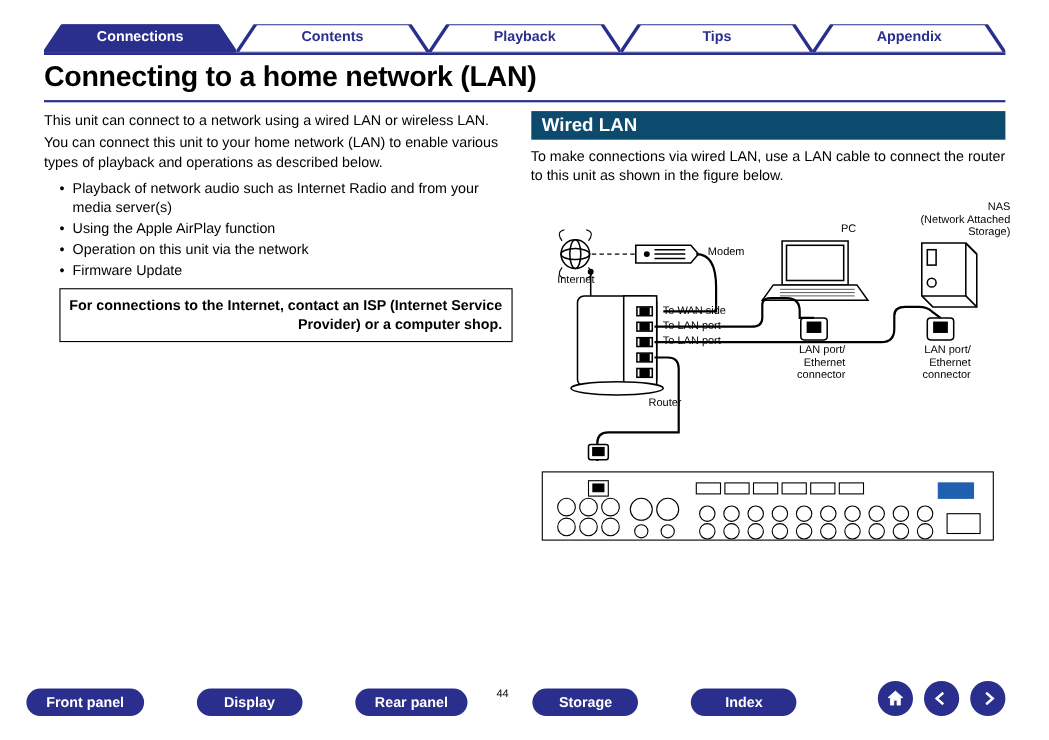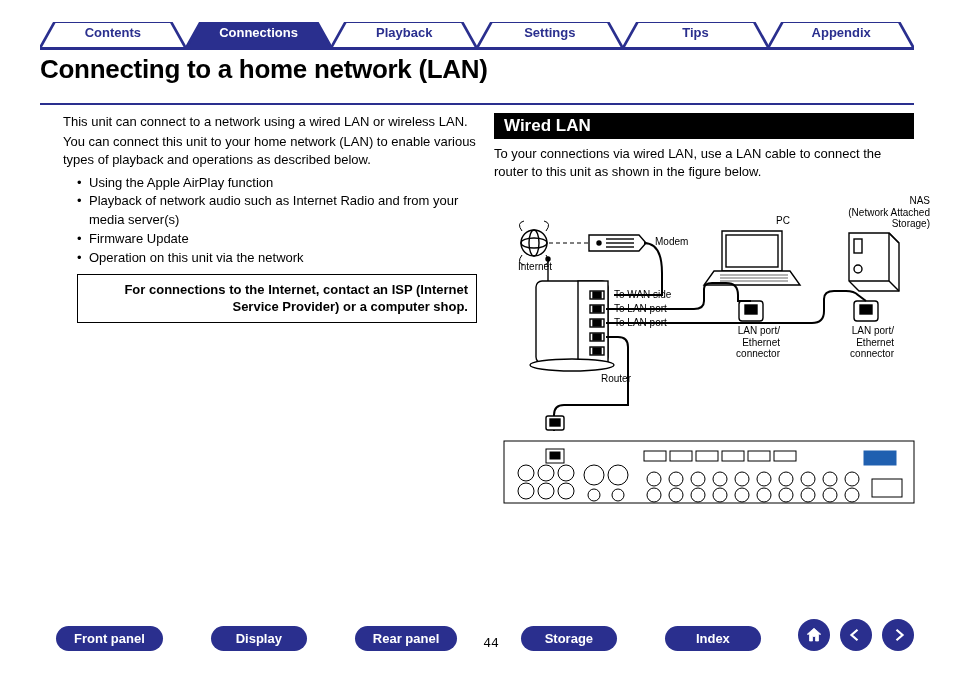--- a/index.html
+++ b/index.html
@@ -33,114 +33,108 @@
   .tab svg { position: absolute; top:0; left:0; width:100%; height:100%; }
   .tab span.label { position: relative; z-index: 2; }
   .tab.active span.label { color: #fff; }
   
   h1 {
     margin: 4px 40px 0 40px;
     font-size: 26px;
     font-weight: bold;
     letter-spacing: -0.3px;
     border-bottom: 2px solid #2a2f8e;
-    padding-bottom: 18px;
+    padding-bottom: 6px;
   }
   .columns {
     display: flex;
-    margin: 8px 40px 0 63px;
+    margin: 8px 40px 0 40px;
     gap: 11px;
   }
   .col { flex: 1; }
   .col p { line-height: 1.4; margin-bottom: 2px; }
   ul.bullets { list-style: none; margin: 4px 0 6px 14px; }
   ul.bullets li { position: relative; padding-left: 12px; line-height: 1.45; }
   ul.bullets li::before {
     content: "•"; position: absolute; left: 0; top: 0;
   }
   .note-box {
     border: 1px solid #000;
     padding: 6px 8px;
     margin: 6px 6px 0 14px;
     font-weight: bold;
     line-height: 1.35;
     text-align: right;
   }
   .section-bar {
-    background: #000000;
+    background: #0c4a6e;
     color: #fff;
     font-weight: bold;
     font-size: 17px;
     padding: 3px 10px;
     margin-bottom: 6px;
   }
   .diagram-wrap { position: relative; width: 100%; height: 330px; }
   .diagram-label { position:absolute; font-size:10px; text-align:right; line-height:1.15; }
   
   .bottom {
     position: absolute;
     bottom: 22px;
-    left: 56px;
+    left: 24px;
     right: 40px;
     display: flex;
-    align-items: flex-end;
+    align-items: flex-start;
     margin-top: 35px;
   }
   .pill {
     display: inline-block;
     background: #2a2f8e;
     color: #fff;
     font-weight: bold;
     font-size: 13px;
     padding: 5px 18px;
     border-radius: 14px;
     margin-right: 48px;
     cursor: pointer;
     min-width: 96px;
     text-align: center;
   }
-  .page-num { font-size: 13px; margin: 0 22px 0 -22px; font-family: Liberation Mono, monospace; }
+  .page-num { font-size: 10px; margin: 0 22px 0 -22px; }
   .nav-icons {
     position:absolute; right:0; bottom:0;
     display:flex; gap:10px; align-items:center;
   }
   .circle-btn {
     width: 32px; height: 32px; border-radius: 50%;
     background: #2a2f8e; display:flex; align-items:center; justify-content:center;
     cursor: pointer;
   }
   .circle-btn svg { width: 18px; height:18px; fill:#fff; stroke:#fff; }
 </style>
 </head>
 <body>
 
 <div class="tabs">
+  <div class="tab active">
+    <svg viewBox="0 0 100 26" preserveAspectRatio="none">
+        <path d="M10 0 H90 L100 26 H0 Z" fill="#2a2f8e" stroke="#2a2f8e" stroke-width="2"></path>
+      </svg>
+    <span class="label">Connections</span>
+  </div>
   <div class="tab">
     <svg viewBox="0 0 100 26" preserveAspectRatio="none">
         <path d="M10 0 H90 L100 26 H0 Z" fill="#fff" stroke="#2a2f8e" stroke-width="2"></path>
       </svg>
     <span class="label">Contents</span>
   </div>
-  <div class="tab active">
-    <svg viewBox="0 0 100 26" preserveAspectRatio="none">
-        <path d="M10 0 H90 L100 26 H0 Z" fill="#2a2f8e" stroke="#2a2f8e" stroke-width="2"></path>
-      </svg>
-    <span class="label">Connections</span>
-  </div>
   <div class="tab">
     <svg viewBox="0 0 100 26" preserveAspectRatio="none">
         <path d="M10 0 H90 L100 26 H0 Z" fill="#fff" stroke="#2a2f8e" stroke-width="2"></path>
       </svg>
     <span class="label">Playback</span>
-  </div>
-  <div class="tab">
-    <svg viewBox="0 0 100 26" preserveAspectRatio="none">
-        <path d="M10 0 H90 L100 26 H0 Z" fill="#fff" stroke="#2a2f8e" stroke-width="2"></path>
-      </svg>
-    <span class="label">Settings</span>
   </div>
   <div class="tab">
     <svg viewBox="0 0 100 26" preserveAspectRatio="none">
         <path d="M10 0 H90 L100 26 H0 Z" fill="#fff" stroke="#2a2f8e" stroke-width="2"></path>
       </svg>
     <span class="label">Tips</span>
   </div>
   <div class="tab">
     <svg viewBox="0 0 100 26" preserveAspectRatio="none">
         <path d="M10 0 H90 L100 26 H0 Z" fill="#fff" stroke="#2a2f8e" stroke-width="2"></path>
@@ -150,31 +144,31 @@
 </div>
 
 <h1>Connecting to a home network (LAN)</h1>
 
 <div class="columns">
 
   <div class="col">
     <p>This unit can connect to a network using a wired LAN or wireless LAN.</p>
     <p>You can connect this unit to your home network (LAN) to enable various types of playback and operations as described below.</p>
     <ul class="bullets">
+      <li>Playback of network audio such as Internet Radio and from your media server(s)</li>
       <li>Using the Apple AirPlay function</li>
-      <li>Playback of network audio such as Internet Radio and from your media server(s)</li>
+      <li>Operation on this unit via the network</li>
       <li>Firmware Update</li>
-      <li>Operation on this unit via the network</li>
     </ul>
     <div class="note-box">For connections to the Internet, contact an ISP (Internet Service Provider) or a computer shop.</div>
   </div>
 
   <div class="col">
     <div class="section-bar">Wired LAN</div>
-    <p>To your connections via wired LAN, use a LAN cable to connect the router to this unit as shown in the figure below.</p>
+    <p>To make connections via wired LAN, use a LAN cable to connect the router to this unit as shown in the figure below.</p>
 
     <div class="diagram-wrap">
       <svg viewBox="0 0 430 330" width="430" height="330" style="position:absolute;left:0;top:0;">
 
         <g stroke="#000" fill="none" stroke-width="1.4">
           <circle cx="40" cy="60" r="13"></circle>
           <ellipse cx="40" cy="60" rx="13" ry="5"></ellipse>
           <ellipse cx="40" cy="60" rx="5" ry="13"></ellipse>
           <path d="M28 48 Q22 40 30 38 M52 48 Q58 40 50 38 M28 72 Q22 80 30 82 M52 72 Q58 80 50 82" stroke-width="1"></path>
         </g>

